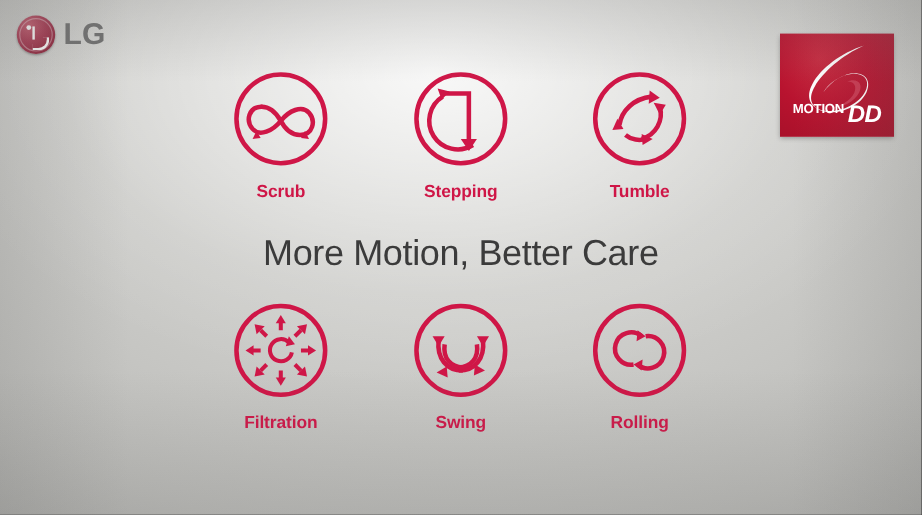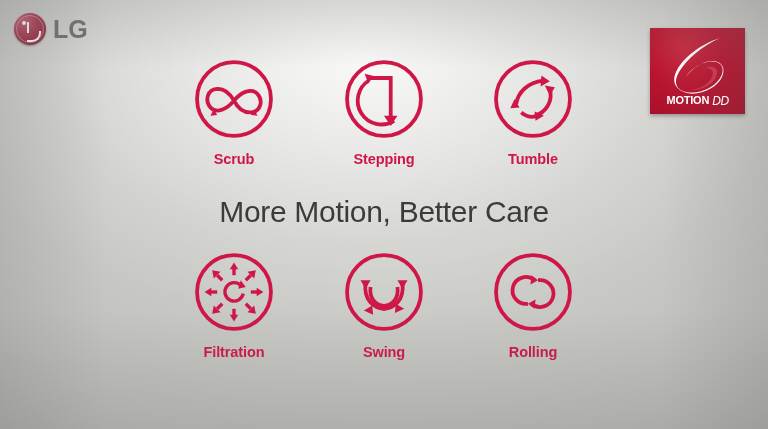--- a/index.html
+++ b/index.html
@@ -110,22 +110,22 @@
     gap: 3px;
     color: #fff;
     margin-top: 29px;
   }
   #motion-badge .badge-motion {
     font-size: 11px;
     font-weight: bold;
     letter-spacing: -0.2px;
   }
   #motion-badge .badge-dd {
-    font-size: 12px;
-    font-weight: normal;
+    font-size: 20px;
+    font-weight: bold;
     font-style: italic;
     letter-spacing: -0.5px;
   }
 
   
   .icon-cell {
     position: absolute;
     width: 130px;
     text-align: center;
   }

